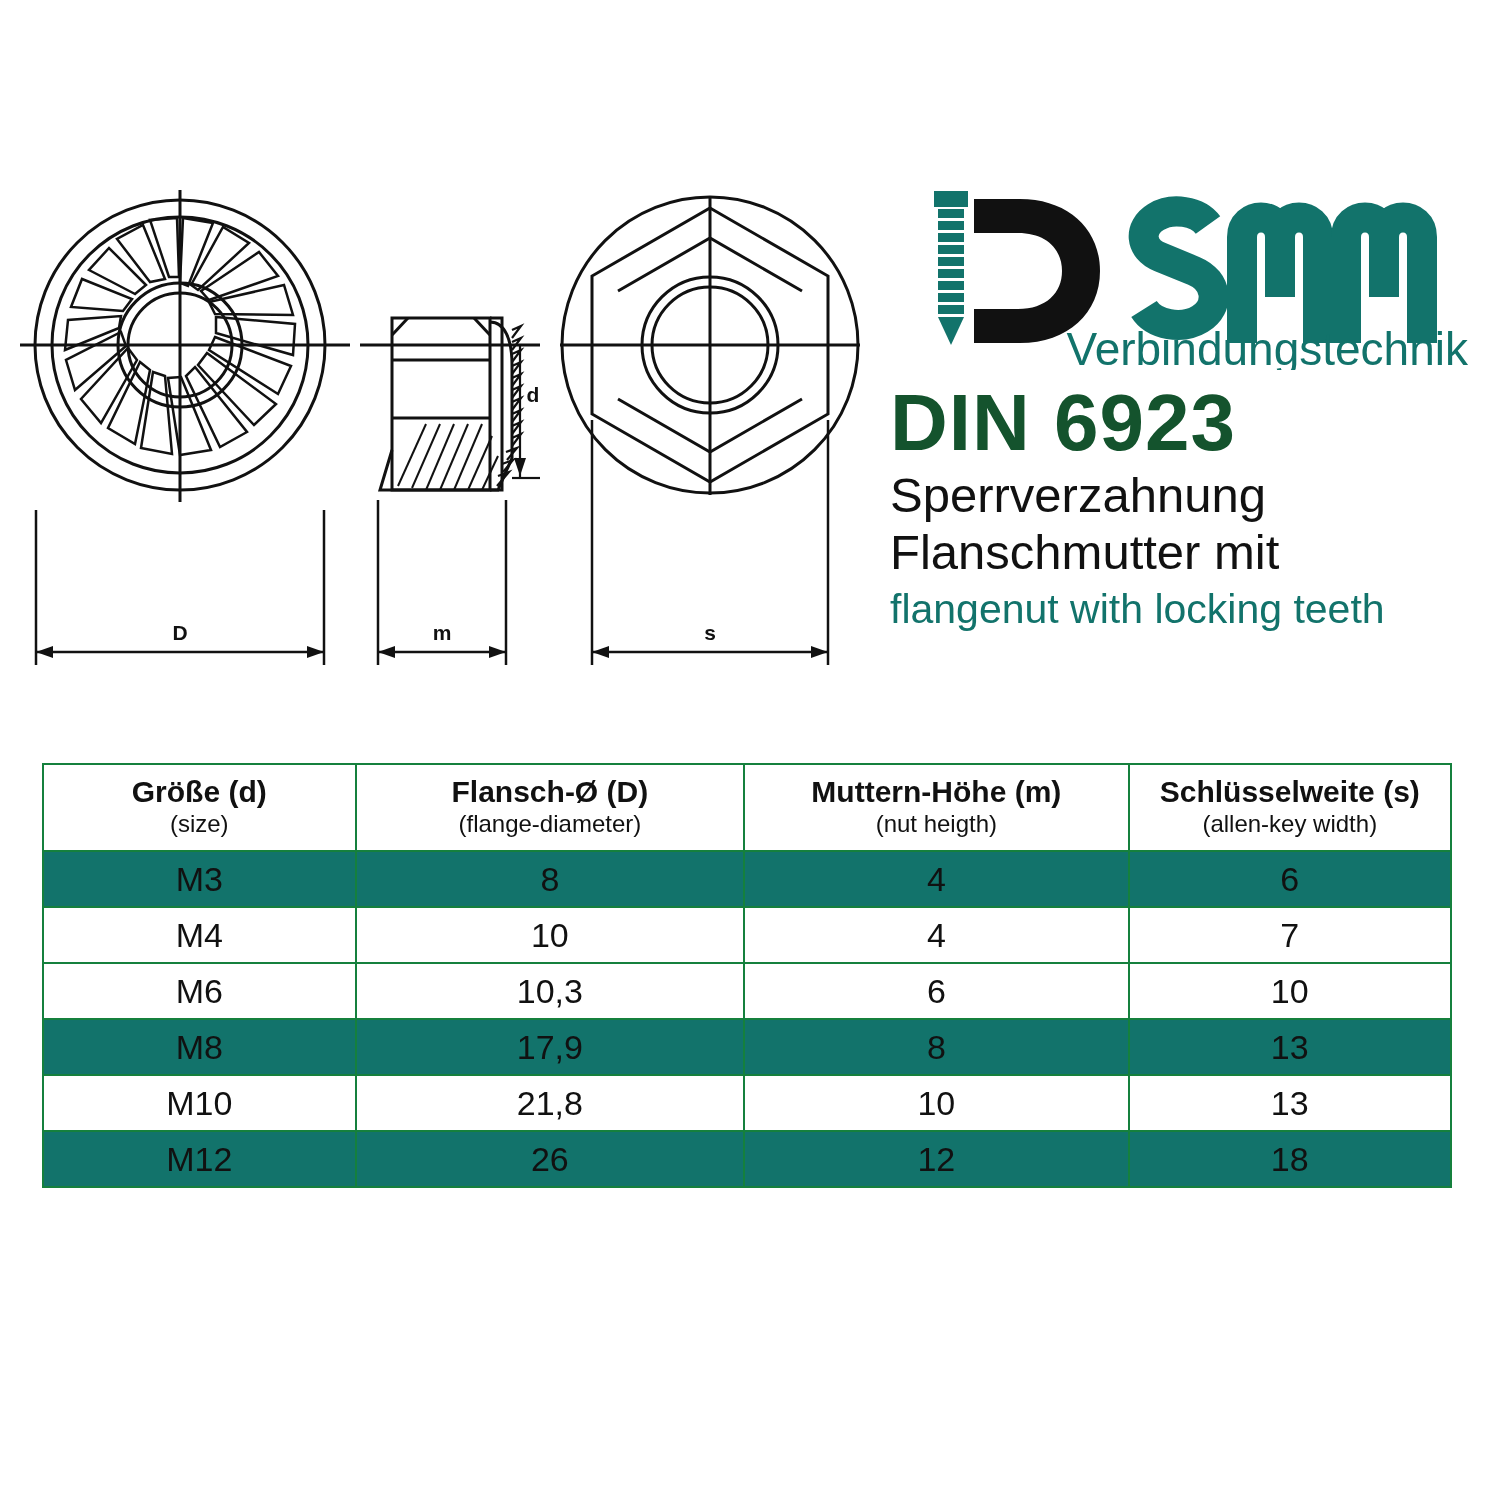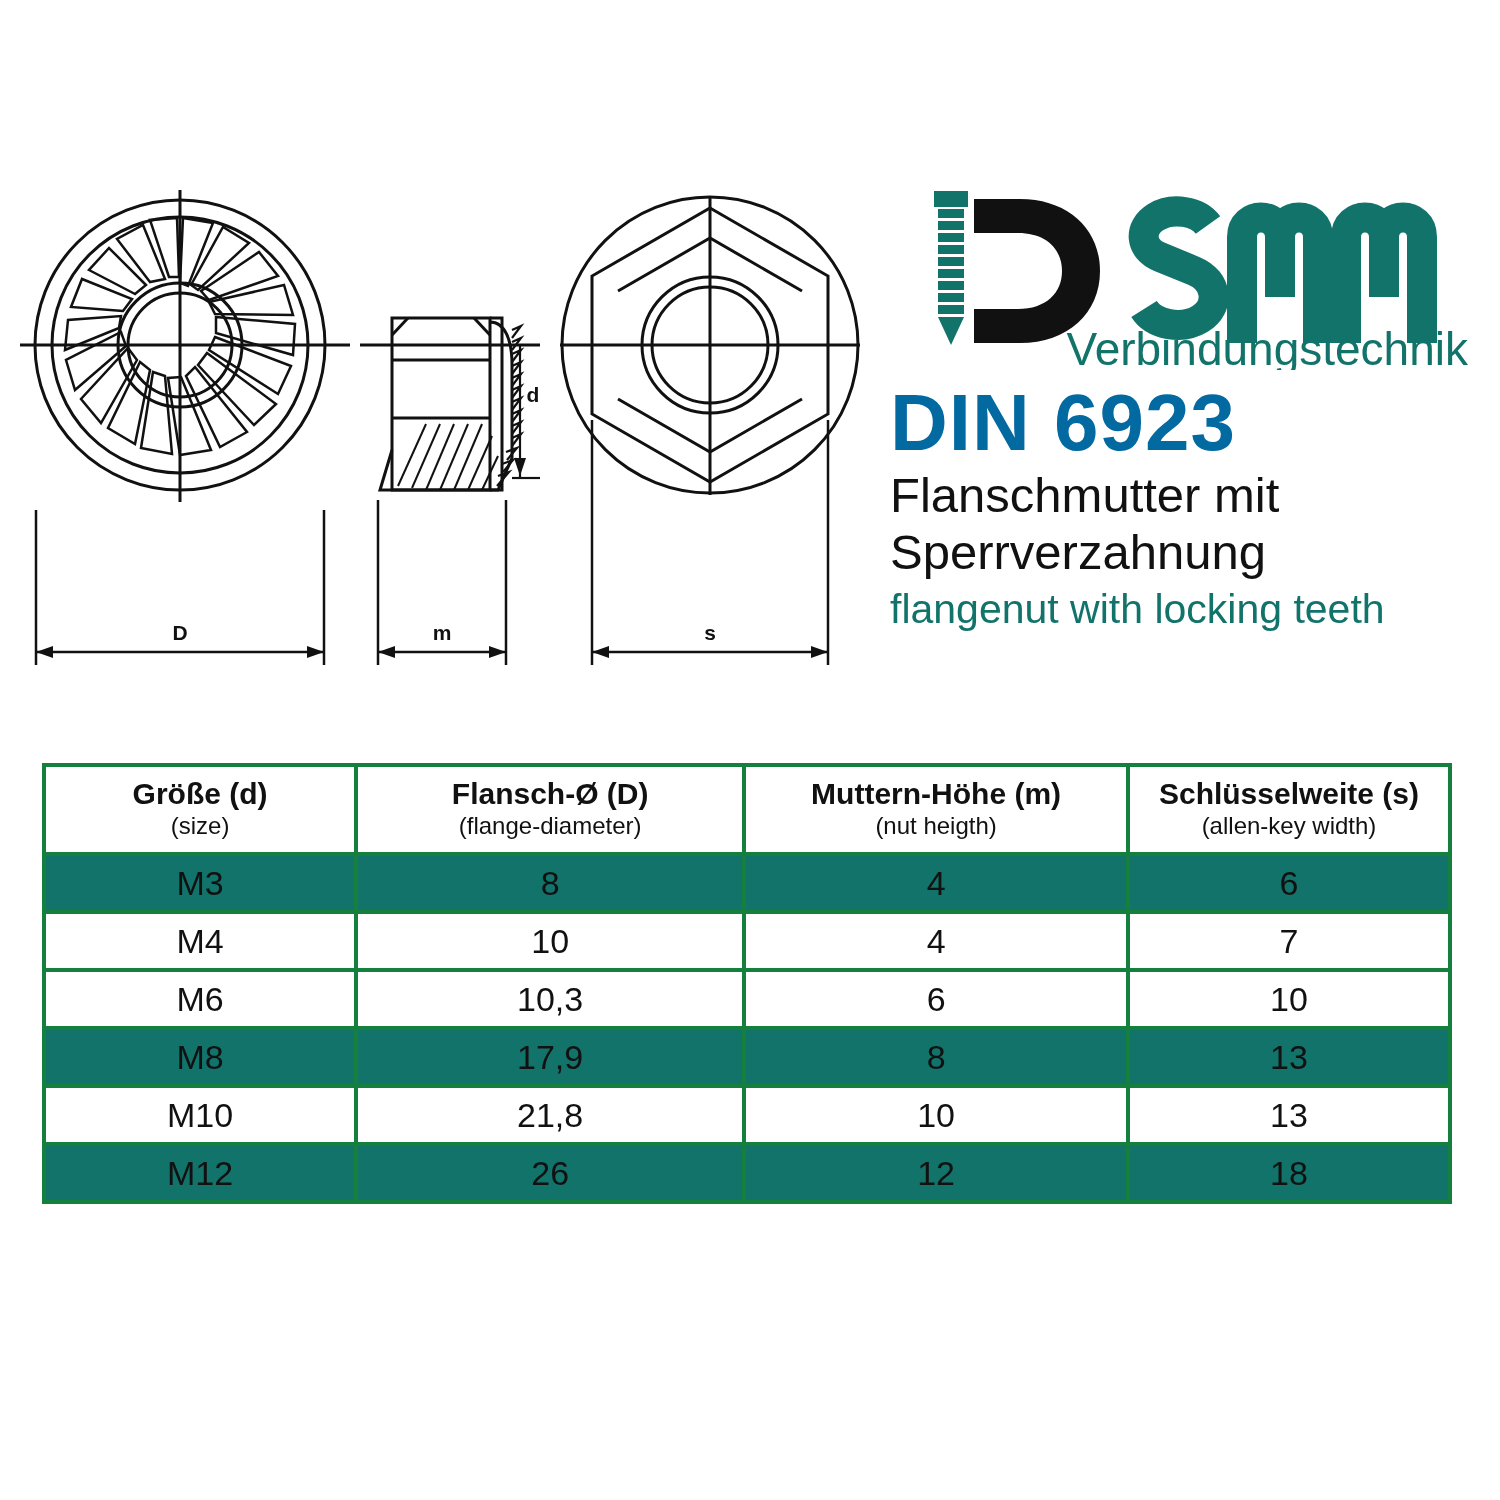--- a/index.html
+++ b/index.html
@@ -48,21 +48,21 @@
     position: absolute;
     left: 22px;
     top: 0;
   }
   .title-din {
     font-size: 80px;
     font-weight: bold;
     letter-spacing: 1px;
     line-height: 1.05;
     margin-top: 6px;
-    color: #0369a1;
+    color: #14532d;
   }
   .subtitle-de {
     font-size: 49px;
     line-height: 1.08;
     color: #111111;
     margin-top: 4px;
   }
   .subtitle-en {
     font-size: 41px;
     color: #12736b;
@@ -73,21 +73,21 @@
   
   #spec-table {
     position: absolute;
     left: 42px;
     top: 763px;
     width: 1410px;
     border-collapse: collapse;
     table-layout: fixed;
   }
   #spec-table td, #spec-table th {
-    border: 4px solid #15803d;
+    border: 2px solid #15803d;
     text-align: center;
     vertical-align: middle;
     color: #111111;
     margin-left: 24px;
   }
   #spec-table thead th {
     padding: 10px 6px 12px 6px;
     font-weight: normal;
   }
   .hdr-main {
@@ -287,22 +287,22 @@
         <g fill="none" stroke="#12736b" stroke-width="30">
           <path d="M330 158 V52 c0 -26 38 -26 38 0 v60 v-60 c0 -26 38 -26 38 0 v106"></path>
           <path d="M434 158 V52 c0 -26 38 -26 38 0 v60 v-60 c0 -26 38 -26 38 0 v106"></path>
         </g>
 
         <text x="556" y="180" text-anchor="end" font-family="Liberation Sans, sans-serif" font-size="46" fill="#12736b">Verbindungstechnik</text>
       </svg>
     </div>
 
     <div class="title-din">DIN 6923</div>
+    <div class="subtitle-de">Sperrverzahnung</div>
     <div class="subtitle-de">Flanschmutter mit</div>
-    <div class="subtitle-de">Sperrverzahnung</div>
     <div class="subtitle-en">flangenut with locking teeth</div>
   </div>
 
   <table id="spec-table">
     <colgroup>
       <col style="width:22.2%">
       <col style="width:27.6%">
       <col style="width:27.3%">
       <col style="width:22.9%">
     </colgroup>

